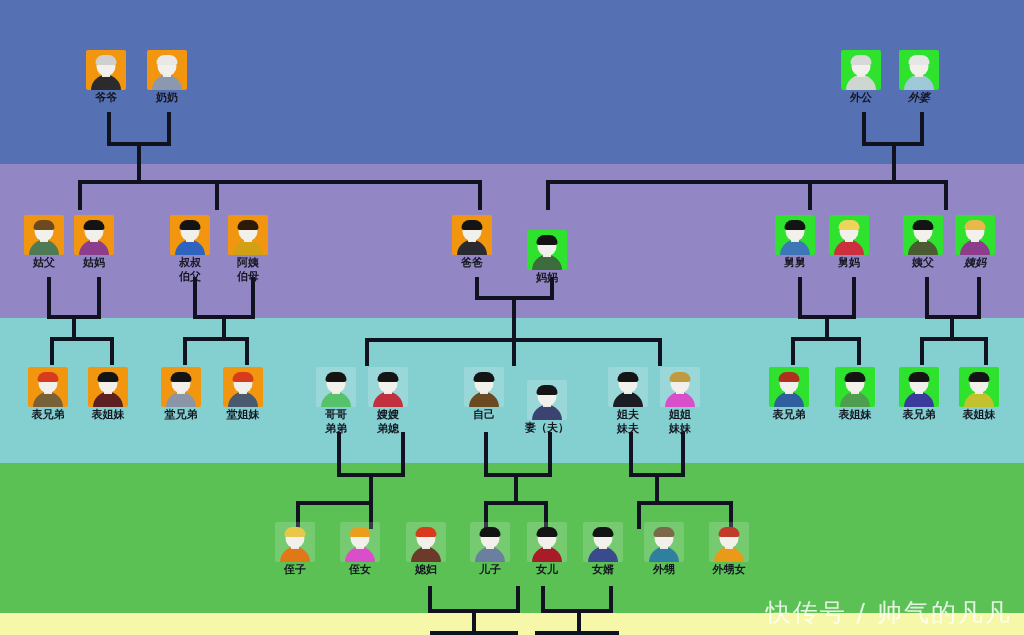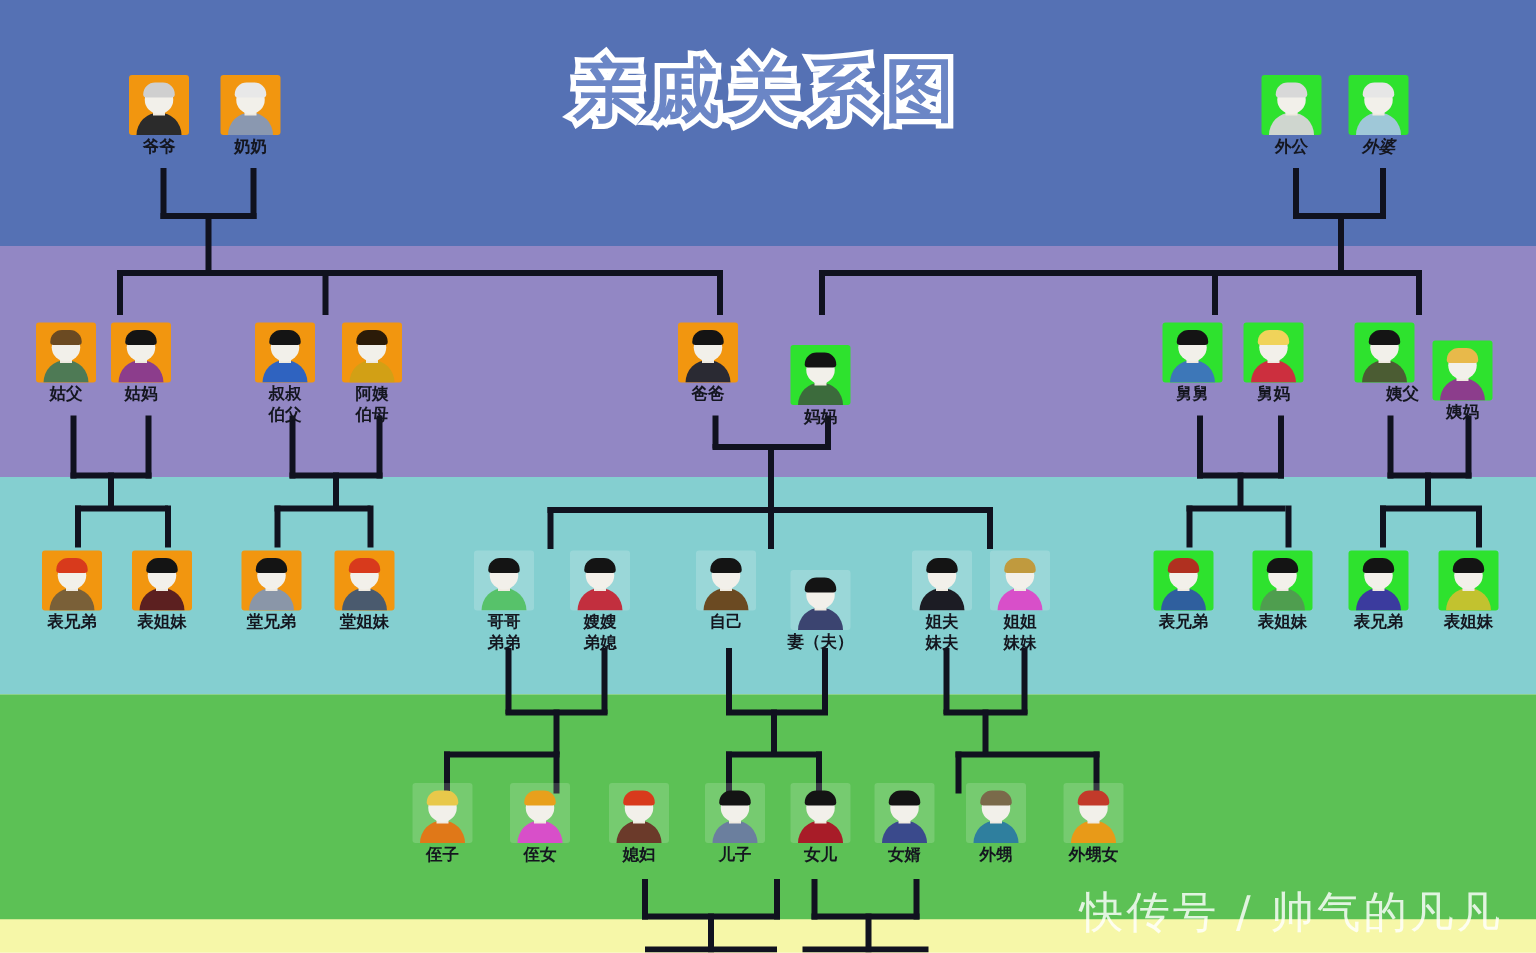--- a/index.html
+++ b/index.html
@@ -95,22 +95,22 @@
     font-size: 11px;
     line-height: 12px;
     color: #14161f;
     white-space: nowrap;
     font-weight: bold;
   }
 
   
   #watermark {
     position: absolute;
-    right: 22px; bottom: 6px;
-    font-size: 29px;
+    right: 12px; bottom: 6px;
+    font-size: 25px;
     color: rgba(255,255,255,0.82);
     letter-spacing: 2px;
     white-space: nowrap;
   }
 </style>
 </head>
 <body>
 
 <div id="chart">
 
@@ -199,21 +199,20 @@
       <div class="line h" style="left: 428px; top: 609px; width: 92px;"></div>
       <div class="line v" style="left: 472px; top: 609px; height: 26px;"></div>
       <div class="line v" style="left: 541px; top: 586px; height: 27px;"></div>
       <div class="line v" style="left: 609px; top: 586px; height: 27px;"></div>
       <div class="line h" style="left: 541px; top: 609px; width: 72px;"></div>
       <div class="line v" style="left: 577px; top: 609px; height: 26px;"></div>
       <div class="line h" style="left: 430px; top: 631px; width: 88px;"></div>
       <div class="line h" style="left: 535px; top: 631px; width: 84px;"></div>
     </div>
 
-  <div id="title">亲戚关系图</div>
 
   <div id="people-layer">
       <div class="person" style="left: 83px; top: 50px;">
         <div class="tile orange">
           <div class="av-body" style="background: rgb(43, 43, 43);"></div>
           <div class="av-neck"></div>
           <div class="av-head"></div>
           <div class="av-hair" style="background: rgb(207, 207, 207);"></div>
         </div>
         <div class="label">爷爷</div>
@@ -312,30 +311,30 @@
       </div>
       <div class="person" style="left: 826px; top: 215px;">
         <div class="tile green">
           <div class="av-body" style="background: rgb(204, 47, 62);"></div>
           <div class="av-neck"></div>
           <div class="av-head"></div>
           <div class="av-hair" style="background: rgb(240, 211, 90);"></div>
         </div>
         <div class="label">舅妈</div>
       </div>
-      <div class="person" style="left: 900px; top: 215px; text-align: right;">
+      <div class="person" style="left: 900px; top: 215px;">
         <div class="tile green">
           <div class="av-body" style="background: rgb(75, 92, 51);"></div>
           <div class="av-neck"></div>
           <div class="av-head"></div>
           <div class="av-hair" style="background: rgb(20, 20, 20);"></div>
         </div>
         <div class="label">姨父</div>
       </div>
-      <div class="person" style="left: 952px; top: 227px;">
+      <div class="person" style="left: 952px; top: 215px; font-style: italic;">
         <div class="tile green">
           <div class="av-body" style="background: rgb(140, 61, 140);"></div>
           <div class="av-neck"></div>
           <div class="av-head"></div>
           <div class="av-hair" style="background: rgb(232, 185, 74);"></div>
         </div>
         <div class="label">姨妈</div>
       </div>
       <div class="person" style="left: 25px; top: 367px;">
         <div class="tile orange">
@@ -376,21 +375,21 @@
       <div class="person" style="left: 313px; top: 367px;">
         <div class="tile plain">
           <div class="av-body" style="background: rgb(87, 194, 106);"></div>
           <div class="av-neck"></div>
           <div class="av-head"></div>
           <div class="av-hair" style="background: rgb(20, 20, 20);"></div>
         </div>
         <div class="label">哥哥</div>
         <div class="label">弟弟</div>
       </div>
-      <div class="person" style="left: 377px; top: 367px;">
+      <div class="person" style="left: 365px; top: 367px;">
         <div class="tile plain">
           <div class="av-body" style="background: rgb(194, 47, 62);"></div>
           <div class="av-neck"></div>
           <div class="av-head"></div>
           <div class="av-hair" style="background: rgb(20, 20, 20);"></div>
         </div>
         <div class="label">嫂嫂</div>
         <div class="label">弟媳</div>
       </div>
       <div class="person" style="left: 461px; top: 367px;">

